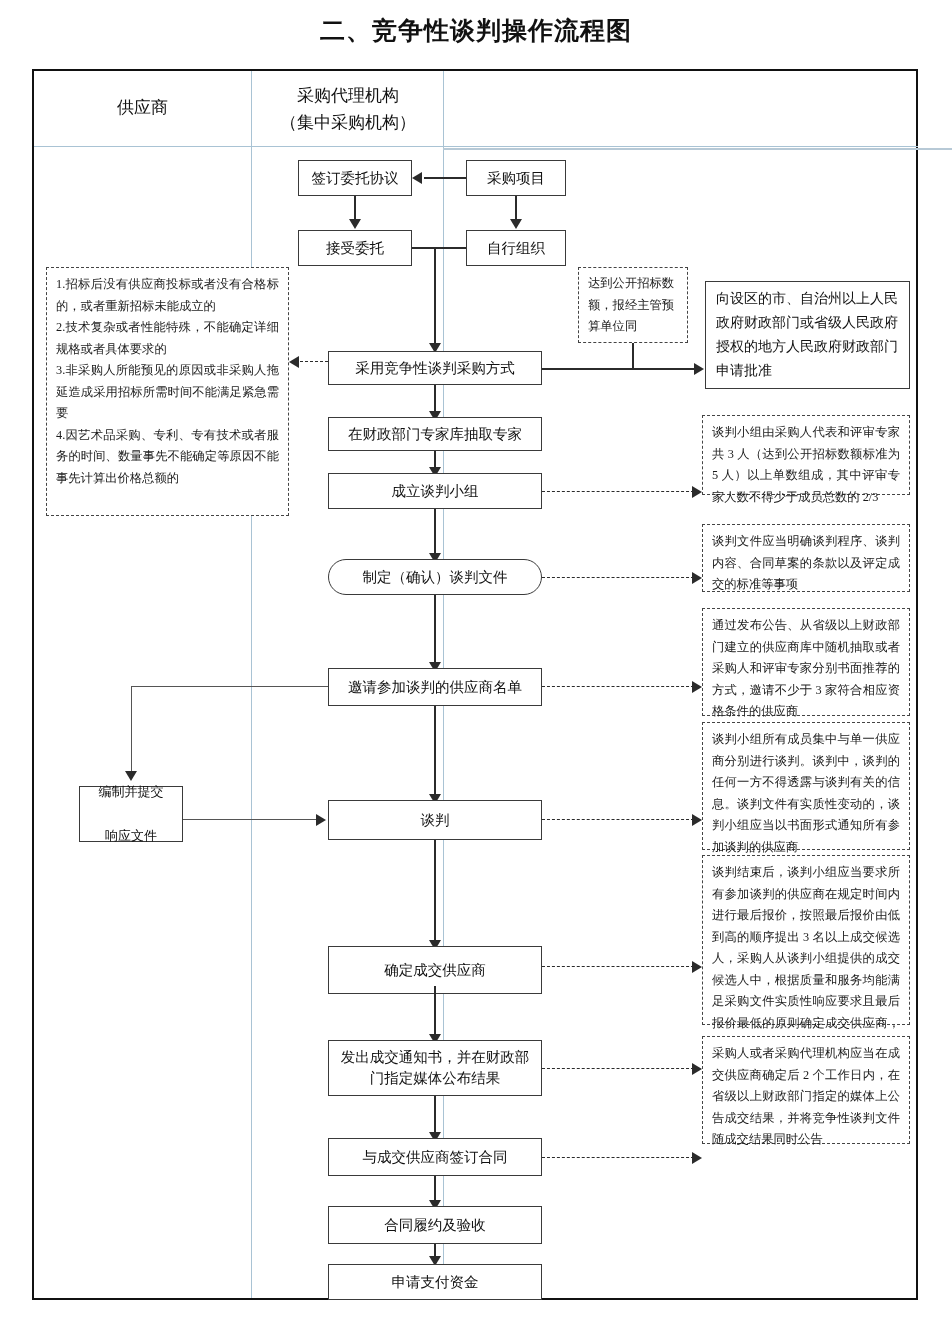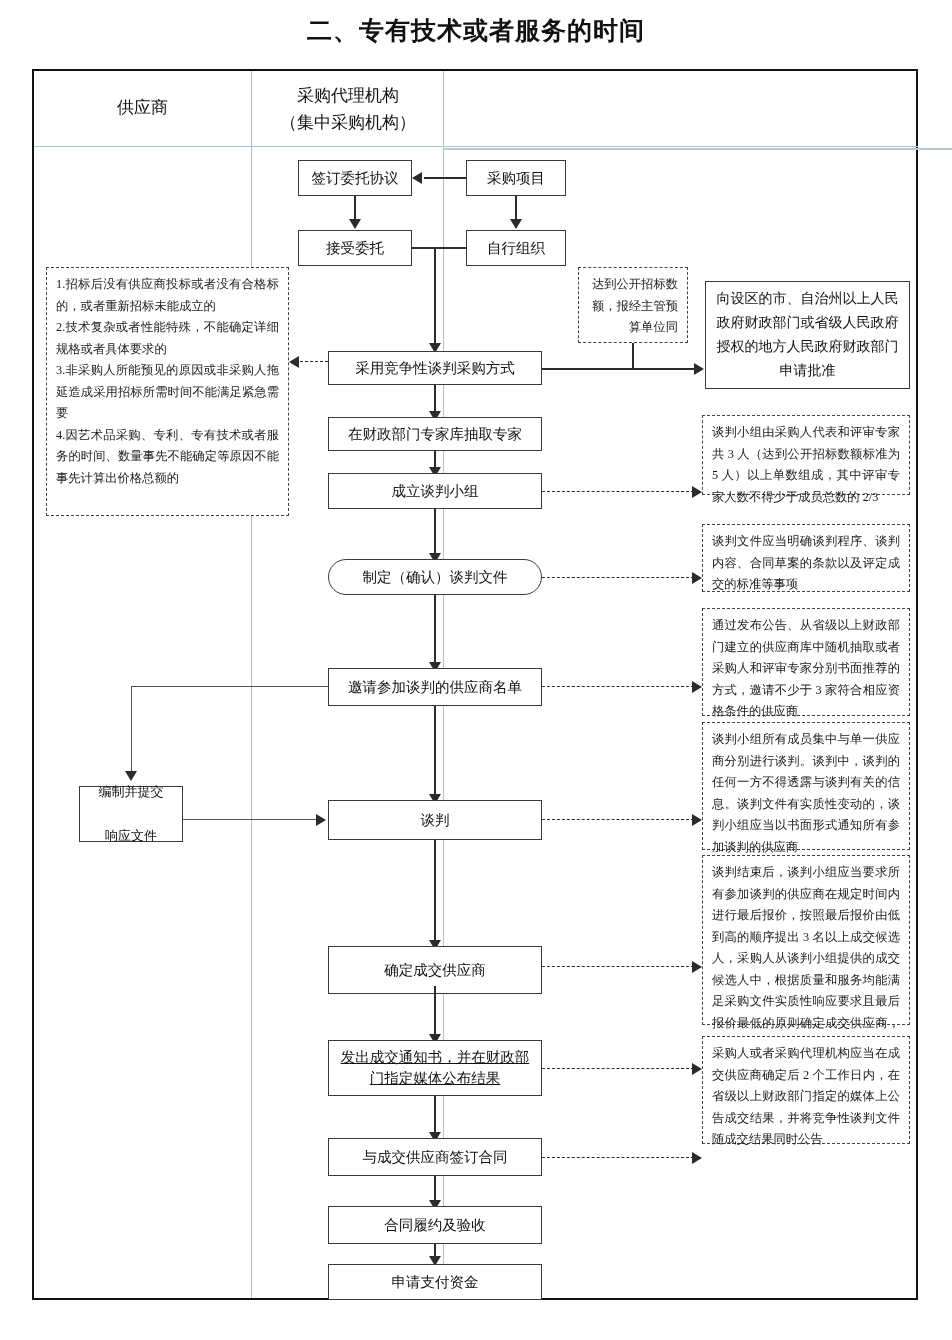--- a/index.html
+++ b/index.html
@@ -98,21 +98,21 @@
     position: absolute;
     box-sizing: border-box;
     border: 1.4px dashed #444;
     background: #ffffff;
     font-size: 12.3px;
     line-height: 21.5px;
     color: #1a1a1a;
     padding: 6px 9px;
     text-align: justify;
   }
-  .note.center { text-align: right; }
+  .note.center { text-align: left; font-family: Liberation Mono, monospace; }
 
   
   .ln {
     position: absolute;
     background: #2b2b2b;
   }
   .ln.v { width: 2px; }
   .ln.h { height: 2px; }
   .ln.thin { background: #555; }
   .ln.thin.v { width: 1.4px; }
@@ -144,21 +144,21 @@
     position: absolute;
     height: 0;
     border-top: 1.6px dashed #2b2b2b;
   }
 </style>
 </head>
 <body>
 
 <div id="page">
 
-  <div class="page-title">二、专有技术或者服务的时间</div>
+  <div class="page-title">二、竞争性谈判操作流程图</div>
 
   <div class="frame"></div>
 
   <div class="divider div-1"></div>
   <div class="divider div-2"></div>
   <div class="header-rule"></div>
   <div class="header-rule-2"></div>
 
   <div class="lane-head lane-head-1">供应商</div>
   <div class="lane-head lane-head-2">
@@ -195,21 +195,21 @@
   </div>
 
   <div class="dash-h" style="left:295px; top:361px; width:33px;"></div>
   <div class="ar left" style="left:289px; top:356px;"></div>
 
   <div class="note center" style="left:578px; top:267px; width:110px; height:76px;">
     <span>达到公开招标数额，报经主管预算单位同</span>
   </div>
   <div class="ln v" style="left:632px; top:343px; height:26px;"></div>
 
-  <div class="node" style="left:705px; top:281px; width:205px; height:108px; font-size:14px; line-height:24px; text-align:center; justify-content:flex-start; padding:6px 10px;">向设区的市、自治州以上人民政府财政部门或省级人民政府授权的地方人民政府财政部门申请批准</div>
+  <div class="node" style="left:705px; top:281px; width:205px; height:108px; font-size:14px; line-height:24px; text-align:left; justify-content:flex-start; padding:6px 10px;">向设区的市、自治州以上人民政府财政部门或省级人民政府授权的地方人民政府财政部门申请批准</div>
 
   <div class="ln h" style="left:542px; top:368px; width:155px;"></div>
   <div class="ar right" style="left:694px; top:363px;"></div>
 
   <div class="node" style="left:328px; top:351px; width:214px; height:34px;">采用竞争性谈判采购方式</div>
 
   <div class="ln v" style="left:434px; top:385px; height:28px;"></div>
   <div class="ar down" style="left:429px; top:411px;"></div>
 
   <div class="node" style="left:328px; top:417px; width:214px; height:34px;">在财政部门专家库抽取专家</div>
@@ -235,21 +235,21 @@
   <div class="node" style="left:328px; top:800px; width:214px; height:40px;">谈判</div>
 
   <div class="ln v" style="left:434px; top:840px; height:104px;"></div>
   <div class="ar down" style="left:429px; top:940px;"></div>
 
   <div class="node" style="left:328px; top:946px; width:214px; height:48px;">确定成交供应商</div>
 
   <div class="ln v" style="left:434px; top:986px; height:52px;"></div>
   <div class="ar down" style="left:429px; top:1034px;"></div>
 
-  <div class="node" style="left:328px; top:1040px; width:214px; height:56px; flex-direction:column;text-decoration:underline;">
+  <div class="node" style="left:328px; top:1040px; width:214px; height:56px; flex-direction:column;">
     <div>发出成交通知书，并在财政部</div>
     <div>门指定媒体公布结果</div>
   </div>
 
   <div class="ln v" style="left:434px; top:1096px; height:40px;"></div>
   <div class="ar down" style="left:429px; top:1132px;"></div>
 
   <div class="node" style="left:328px; top:1138px; width:214px; height:38px;">与成交供应商签订合同</div>
 
   <div class="ln v" style="left:434px; top:1176px; height:28px;"></div>

